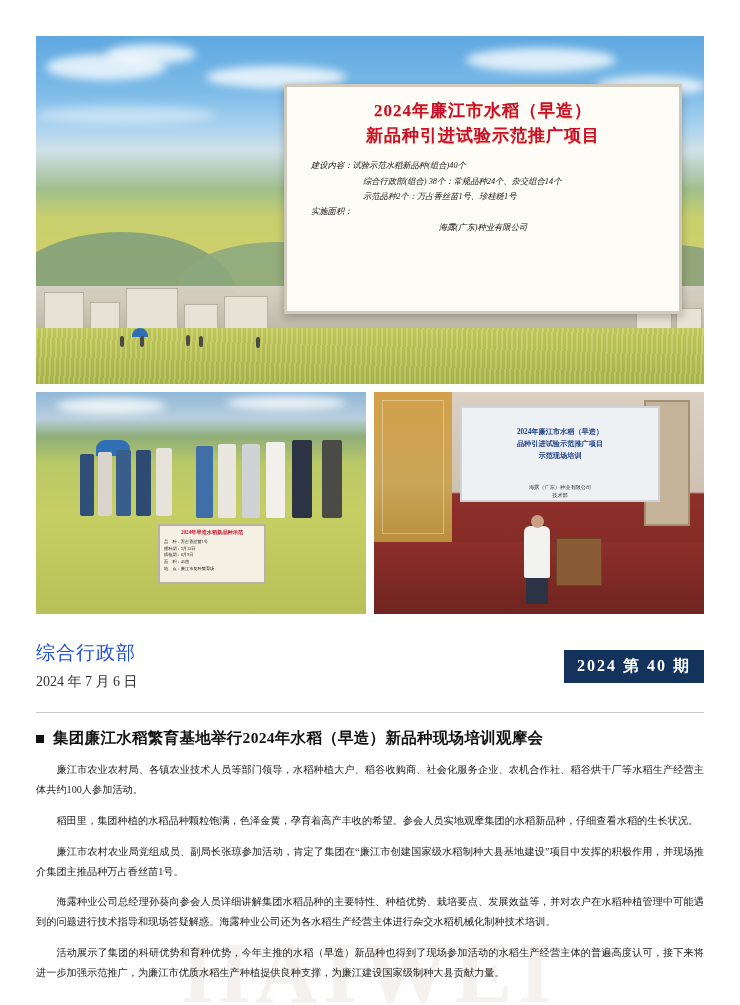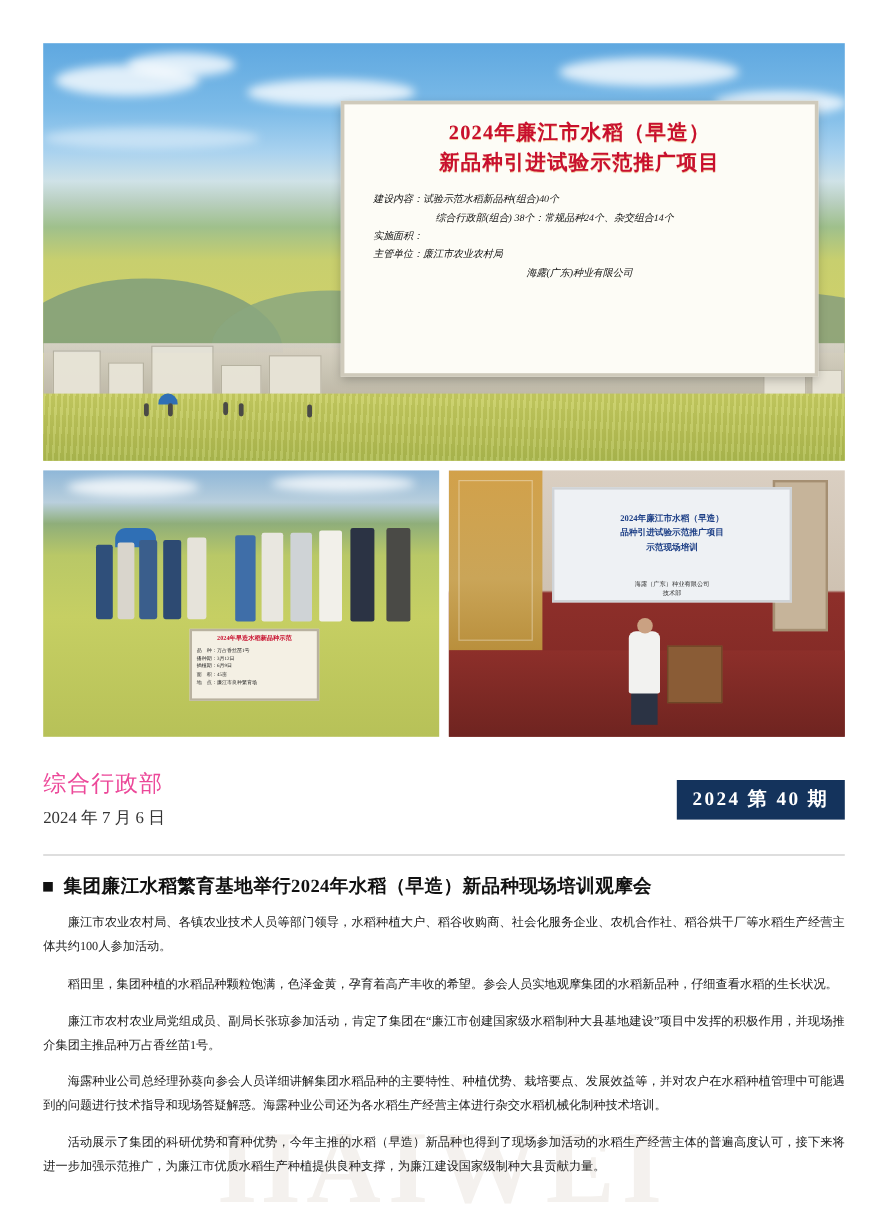--- a/index.html
+++ b/index.html
@@ -218,21 +218,21 @@
   
   .masthead {
     position: absolute;
     left: 36px; top: 640px;
     width: 668px;
     z-index: 2;
   }
   .dept {
     font-family: "Liberation Serif", serif;
     font-size: 19px;
-    color: #ec4899;
+    color: #1d4ed8;
     letter-spacing: 1px;
   }
   .issue-date {
     font-family: "Liberation Serif", serif;
     font-size: 14px;
     color: #333;
     margin-top: 7px;
   }
   .issue-badge {
     position: absolute;
@@ -325,26 +325,23 @@
         <div class="bb-title">
           <div>2024年廉江市水稻（早造）</div>
           <div>新品种引进试验示范推广项目</div>
         </div>
         <div class="bb-body">
           <div class="bb-row">
             <span class="bb-k">建设内容：</span>
             <span class="bb-v">试验示范水稻新品种(组合)40个</span>
           </div>
           <div class="bb-sub">综合行政部(组合) 38个：常规品种24个、杂交组合14个</div>
+          <div class="bb-sub">示范品种2个：万占香丝苗1号、珍桂糙1号</div>
           <div class="bb-row">
             <span class="bb-k">实施面积：</span>
-          </div>
-          <div class="bb-row">
-            <span class="bb-k">主管单位：</span>
-            <span class="bb-v">廉江市农业农村局</span>
           </div>
           <div class="bb-center">海露(广东)种业有限公司</div>
         </div>
       </div>
     </div>
 
     <div class="row2">
 
       <div class="ph-left">
         <div class="cloud" style="left:20px; top:6px; width:110px; height:16px;"></div>

